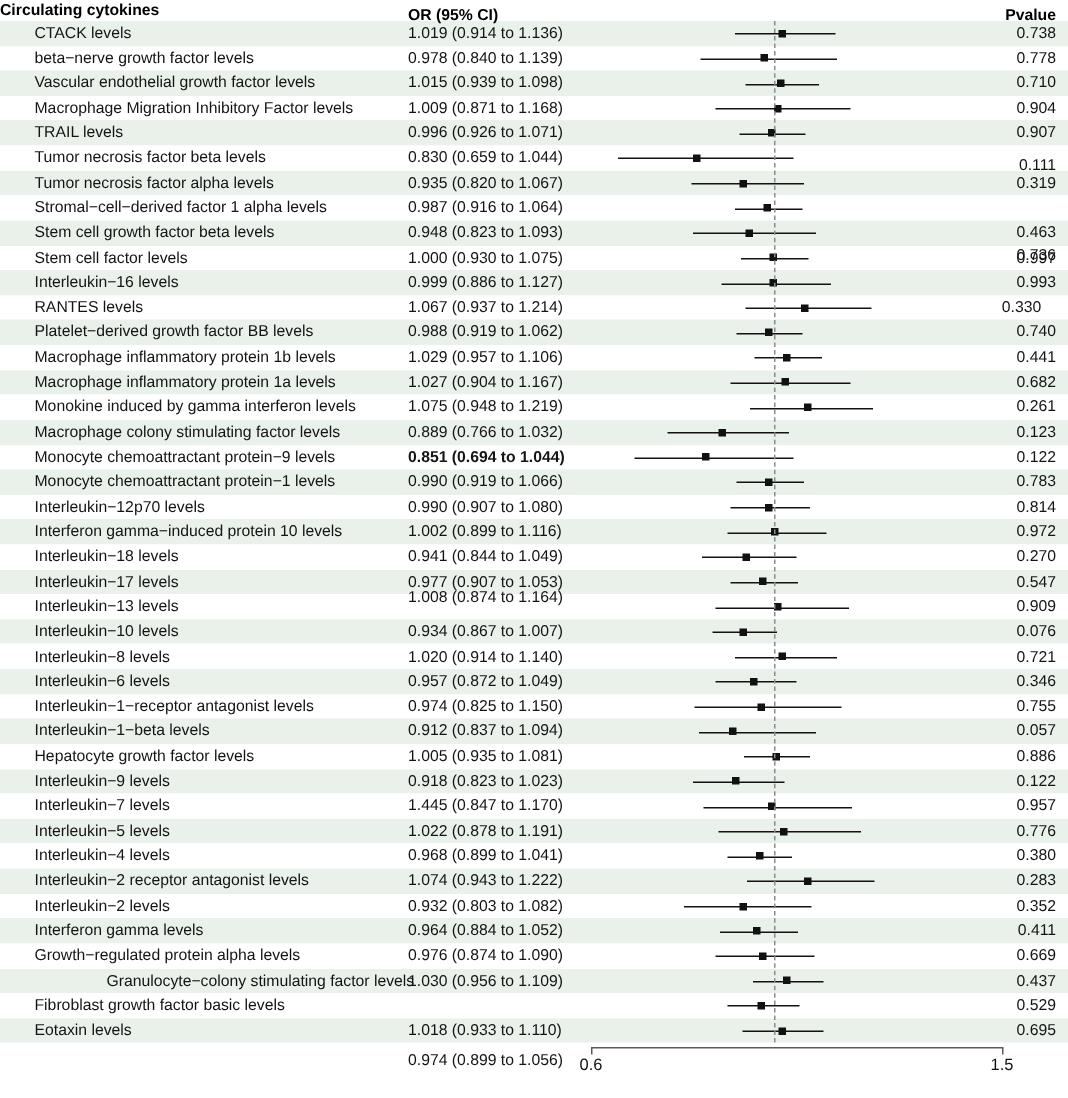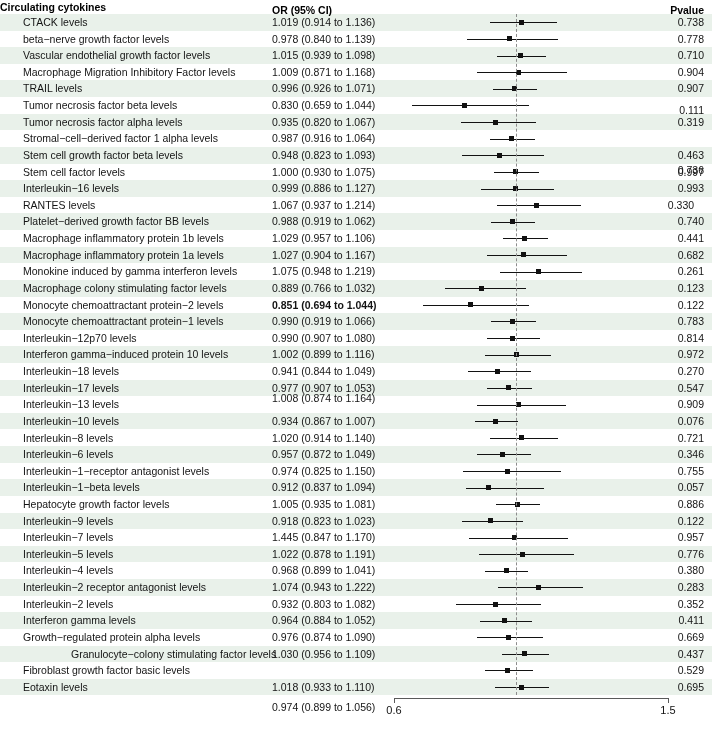--- a/index.html
+++ b/index.html
@@ -208,21 +208,21 @@
       <div class="cell c-p" style="top: 230.06px;">0.441</div>
       <div class="cell c-label" style="top: 246.68px;">Macrophage inflammatory protein 1a levels</div>
       <div class="cell c-or" style="top: 246.68px;">1.027 (0.904 to 1.167)</div>
       <div class="cell c-p" style="top: 246.68px;">0.682</div>
       <div class="cell c-label" style="top: 263.3px;">Monokine induced by gamma interferon levels</div>
       <div class="cell c-or" style="top: 263.3px;">1.075 (0.948 to 1.219)</div>
       <div class="cell c-p" style="top: 263.3px;">0.261</div>
       <div class="cell c-label" style="top: 279.92px;">Macrophage colony stimulating factor levels</div>
       <div class="cell c-or" style="top: 279.92px;">0.889 (0.766 to 1.032)</div>
       <div class="cell c-p" style="top: 279.92px;">0.123</div>
-      <div class="cell c-label" style="top: 296.54px;">Monocyte chemoattractant protein−2 levels</div>
+      <div class="cell c-label" style="top: 296.54px;">Monocyte chemoattractant protein−9 levels</div>
       <div class="cell c-or" style="top: 296.54px; font-weight: bold;">0.851 (0.694 to 1.044)</div>
       <div class="cell c-p" style="top: 296.54px;">0.122</div>
       <div class="cell c-label" style="top: 313.16px;">Monocyte chemoattractant protein−1 levels</div>
       <div class="cell c-or" style="top: 313.16px;">0.990 (0.919 to 1.066)</div>
       <div class="cell c-p" style="top: 313.16px;">0.783</div>
       <div class="cell c-label" style="top: 329.78px;">Interleukin−12p70 levels</div>
       <div class="cell c-or" style="top: 329.78px;">0.990 (0.907 to 1.080)</div>
       <div class="cell c-p" style="top: 329.78px;">0.814</div>
       <div class="cell c-label" style="top: 346.4px;">Interferon gamma−induced protein 10 levels</div>
       <div class="cell c-or" style="top: 346.4px;">1.002 (0.899 to 1.116)</div>

